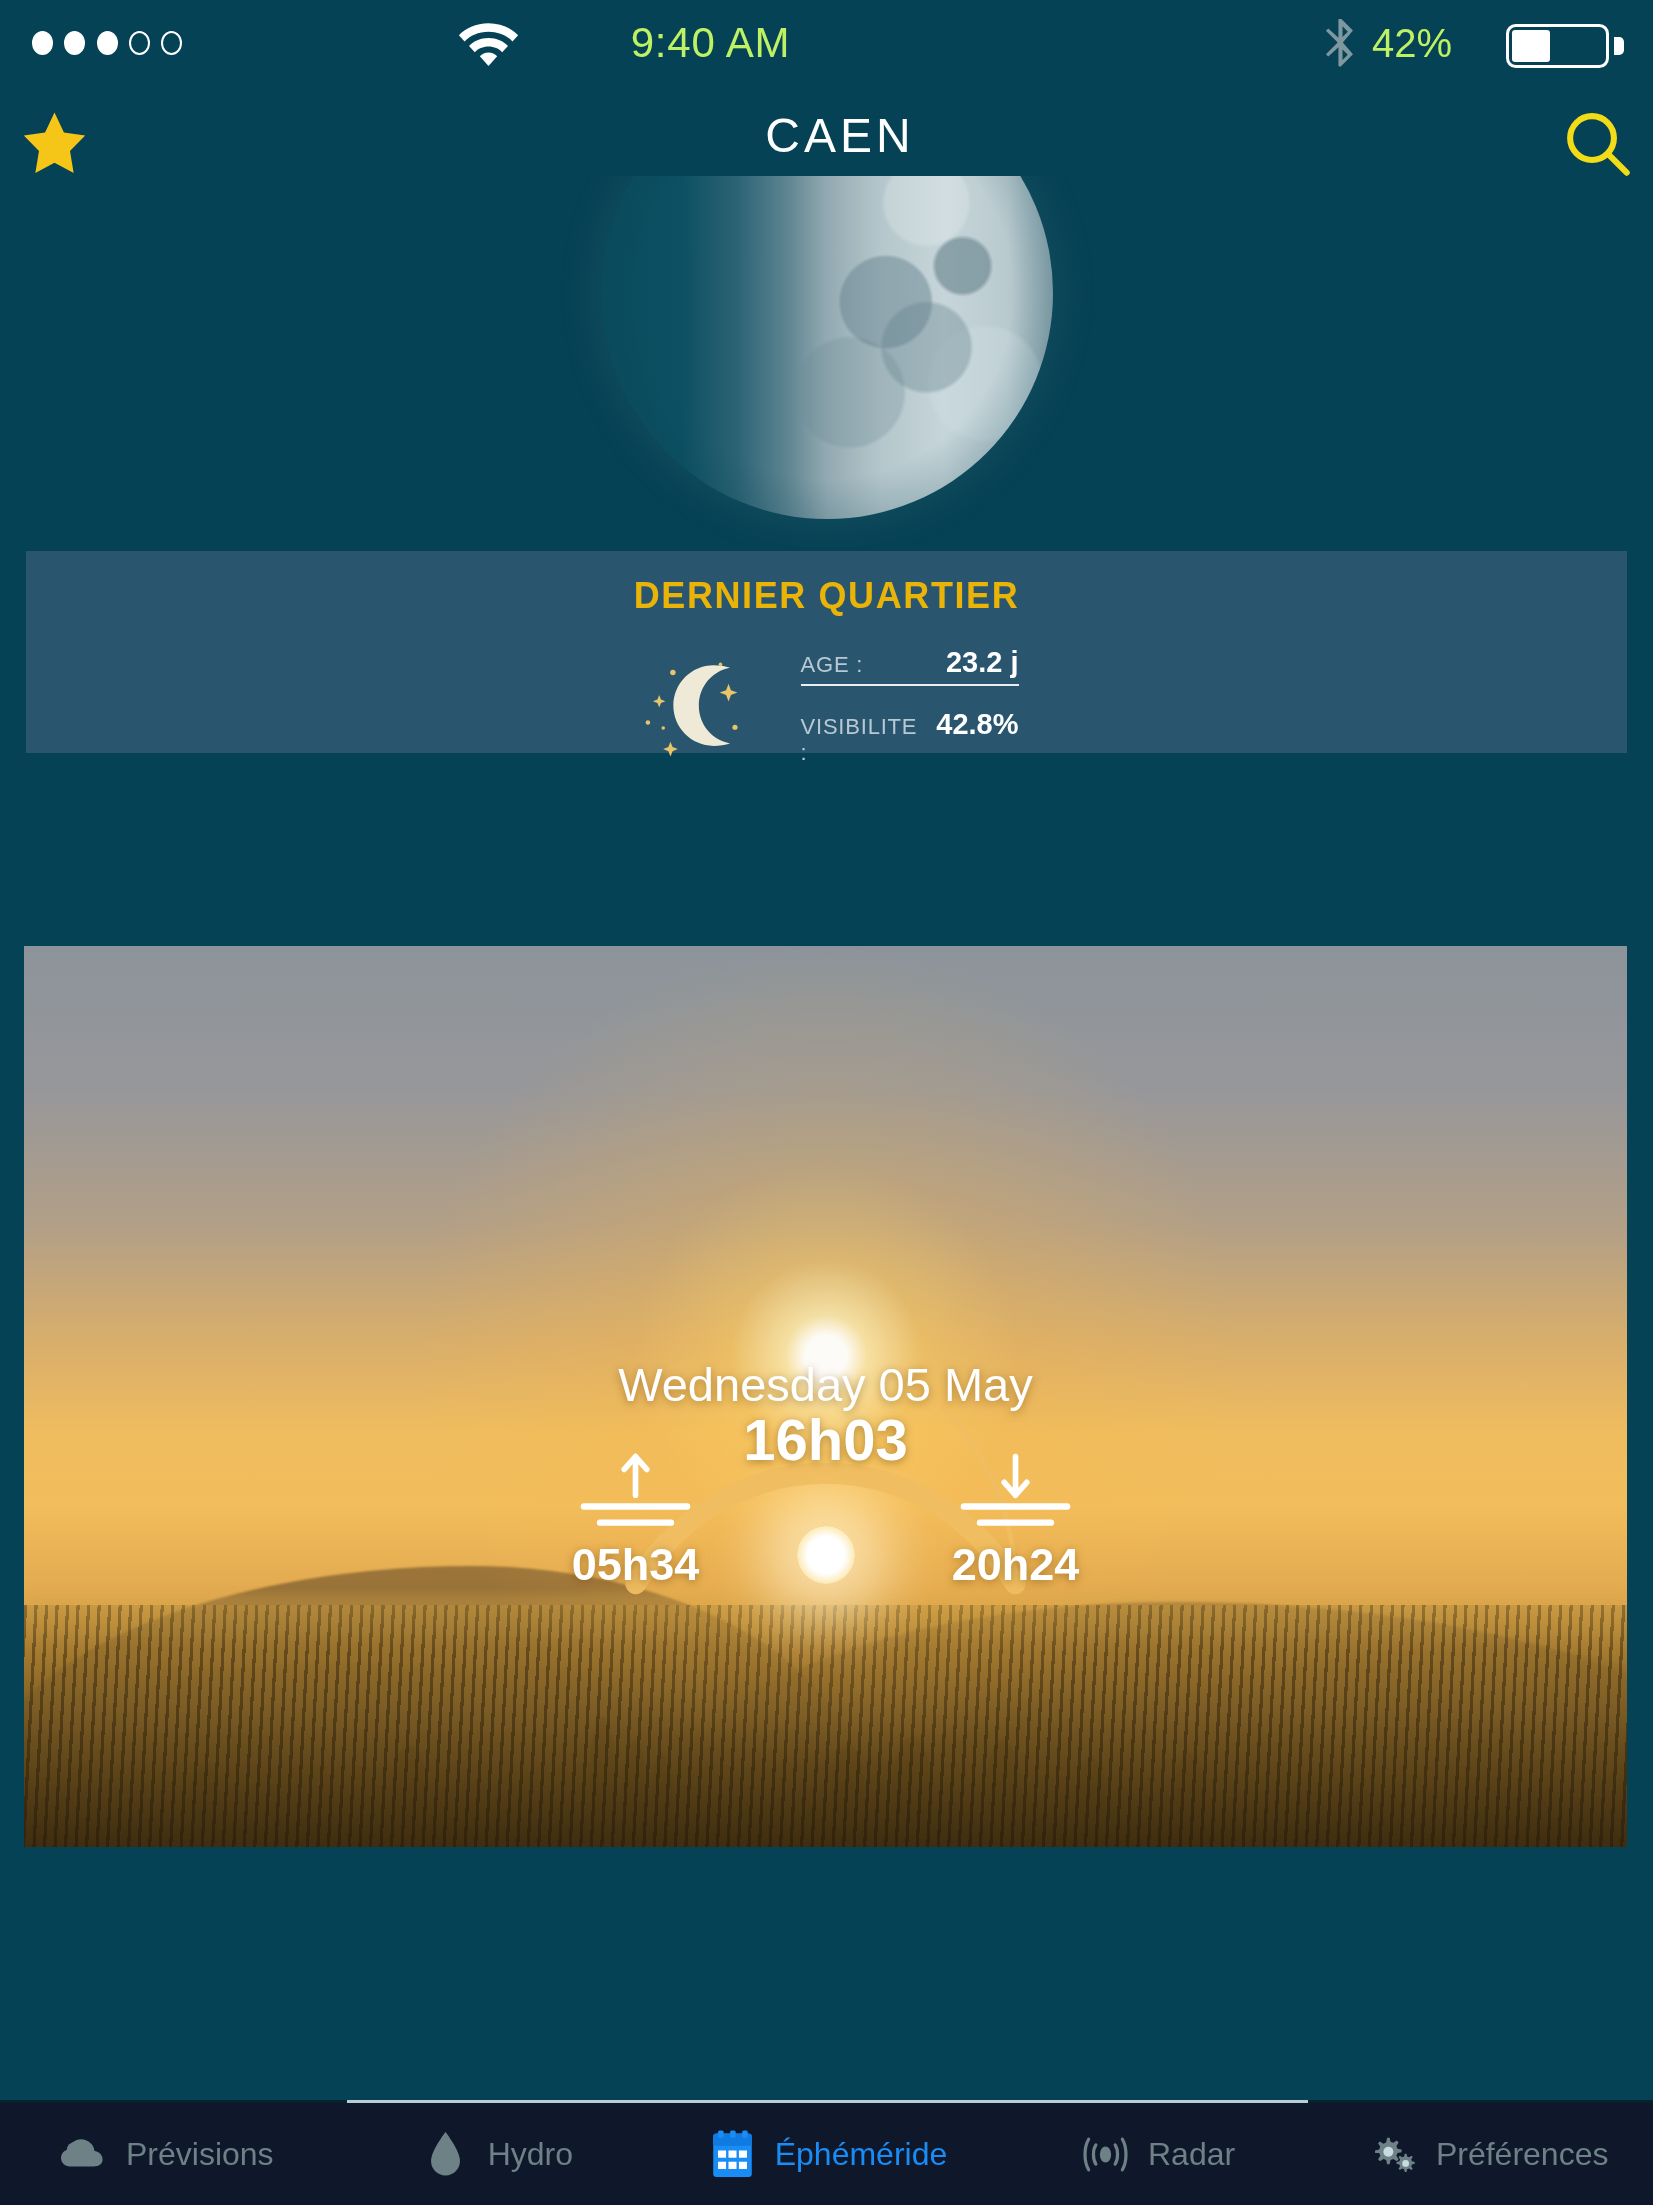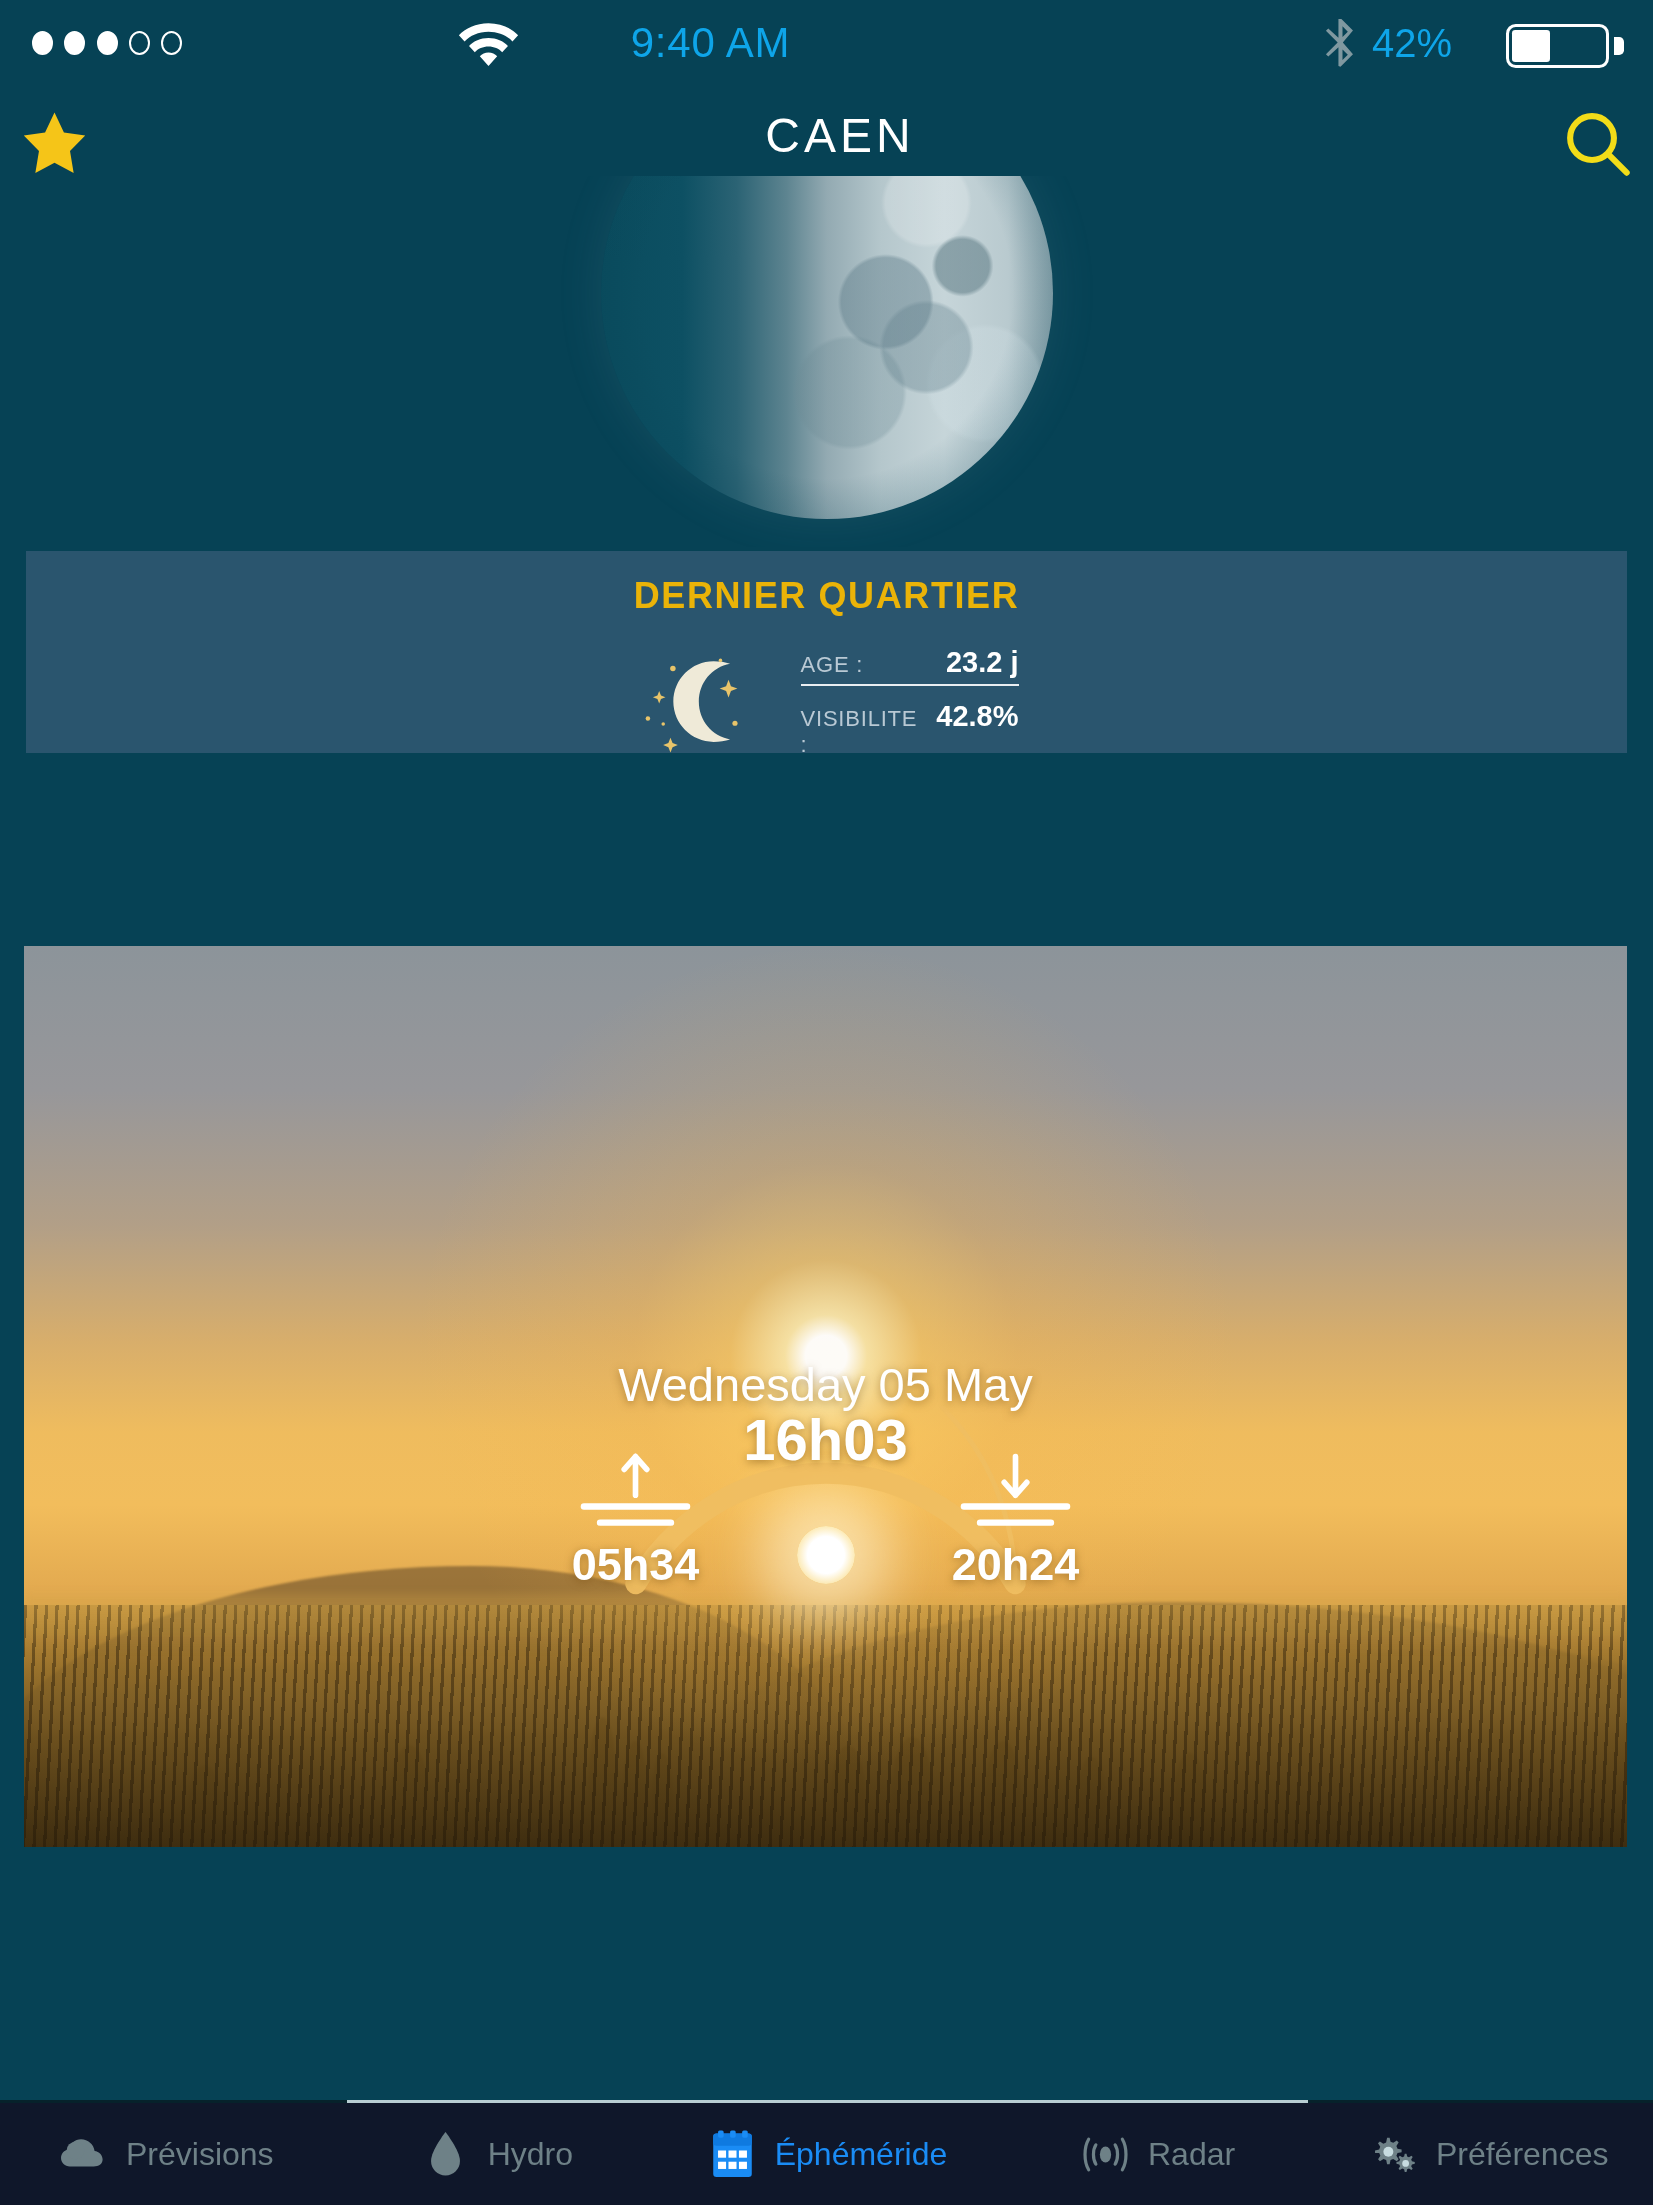--- a/index.html
+++ b/index.html
@@ -7,21 +7,21 @@
     width:1653px; height:2205px;
     background:#064255;
     font-family:"Liberation Sans", sans-serif;
     overflow:hidden;
   }
   #app{ position:relative; width:1653px; height:2205px; background:#064255; }
 
   
   .statusbar{
     position:absolute; top:0; left:0; width:1421px; height:89px;
-    color:#0ea5e9;
+    color:#bef264;
   }
   .sb-dots{ position:absolute; left:32px; top:31px; display:flex; gap:11.3px; align-items:center; }
   .sb-dot{ width:21px; height:24px; border-radius:50%; border:2.4px solid #fff; }
   .sb-dot.filled{ background:#fff; }
   .sb-wifi{ position:absolute; left:456px; top:18px; width:65px; height:50px; }
   .sb-time{
     position:absolute; left:0; right:0; top:19.4px; text-align:center;
     font-size:42px; font-weight:400; letter-spacing:0.8px;
   }
   .sb-bt{ position:absolute; left:1322px; top:19.4px; width:36px; height:50px; }
@@ -81,21 +81,21 @@
     color:#eab308; font-size:36px; font-weight:700; letter-spacing:1.6px;
   }
   .mp-body{
     position:absolute; left:50%; top:95px; transform:translateX(-50%);
     display:flex; align-items:center; gap:37px;
   }
   .mp-moonicon{ position:relative; width:129px; height:105px; }
   .mp-stats{ display:flex; flex-direction:column; }
   .mp-row{ display:flex; align-items:baseline; width:218px; }
   .mp-row.first{ padding-bottom:4.8px; border-bottom:2.4px solid #e9eef2; }
-  .mp-row.second{ padding-top:14px;gap:8px; }
+  .mp-row.second{ padding-top:22px;gap:8px; }
   .mp-label{ color:#b9c9d4; font-size:22px; letter-spacing:0.8px; }
   .mp-value{ color:#ffffff; font-size:29px; font-weight:700; margin-left:auto; }
   .mp-row.second .mp-value{ margin-left:9.7px; }
 
   
   .sun-card{
     position:absolute; left:24px; top:946px; width:1603px; height:901px;
     overflow:hidden;
     background:linear-gradient(180deg,
       #8c949a 0%, #97979a 16%, #b29f87 31%,

